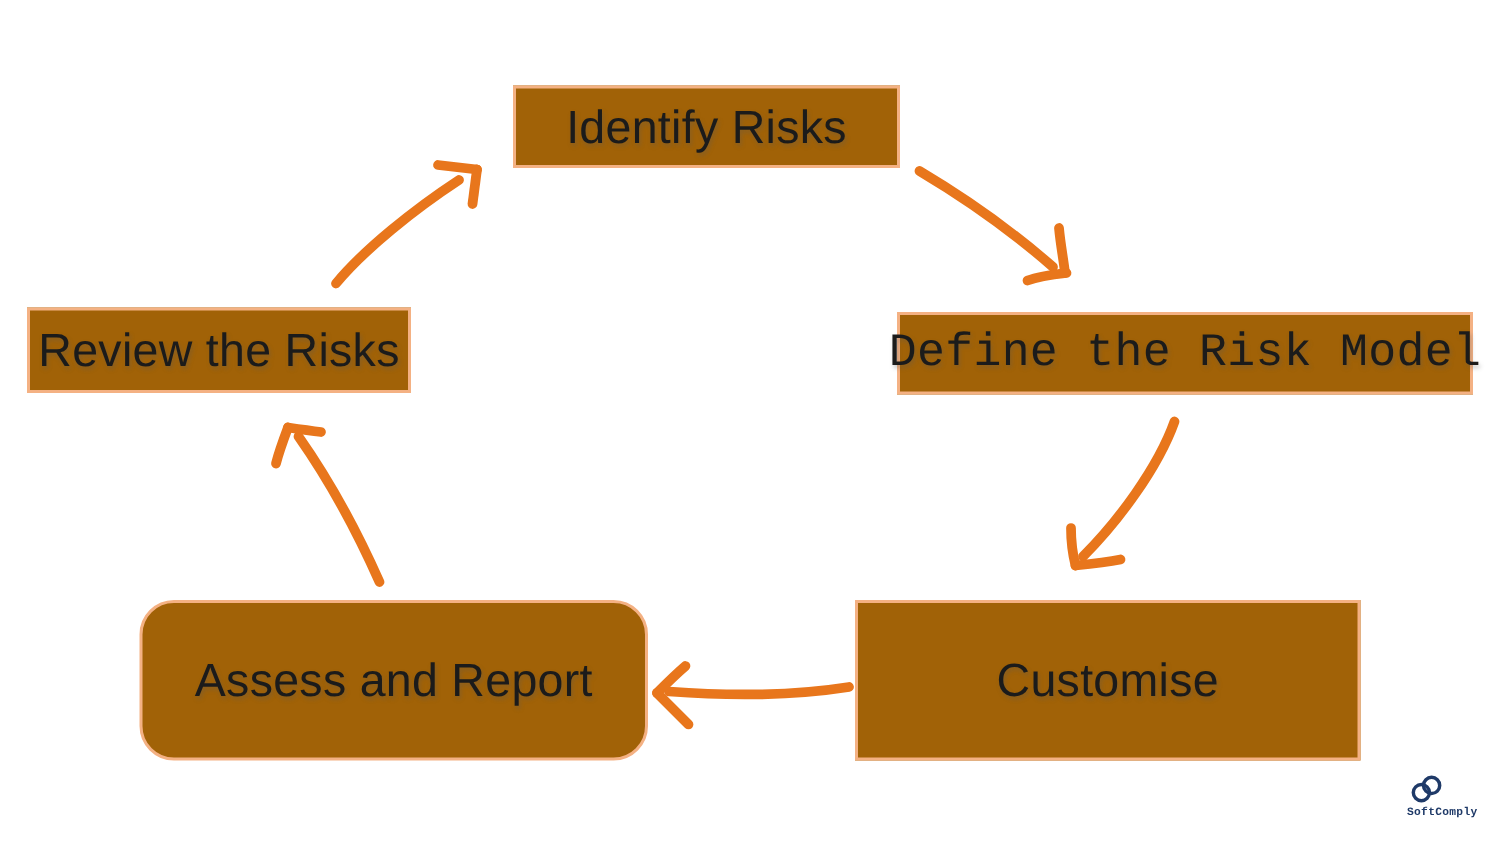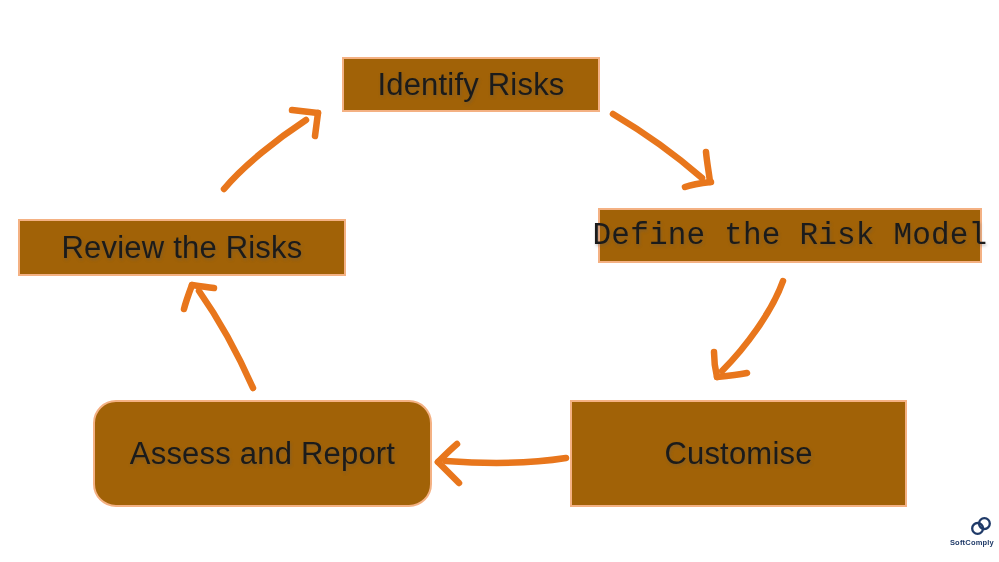--- a/index.html
+++ b/index.html
@@ -32,21 +32,21 @@
     font-size: 31px;
     line-height: 46px;
     letter-spacing: 0.2px;
     text-shadow: 1px 2px 3px rgba(90,90,90,0.35);
     white-space: nowrap;
   }
   #node-identify  { left: 342px; top: 57px;  width: 258px; height: 55px; }
   #node-define    { left: 598px; top: 208px; width: 384px; height: 55px; font-family: Liberation Mono, monospace; }
   #node-customise { left: 570px; top: 400px; width: 337px; height: 107px; }
   #node-assess    { left: 93px;  top: 400px; width: 339px; height: 107px; border-radius: 23px; }
-  #node-review    { left: 18px;  top: 205px; width: 328px; height: 57px; margin-top: 14px; }
+  #node-review    { left: 18px;  top: 205px; width: 256px; height: 57px; }
   svg.arrows {
     position: absolute;
     inset: 0;
     width: 999px;
     height: 562px;
     pointer-events: none;
   }
   svg.arrows path {
     fill: none;
     stroke: var(--arrow);
@@ -55,22 +55,23 @@
     stroke-linejoin: round;
   }
   .brand {
     position: absolute;
     left: 938px;
     top: 516px;
     width: 56px;
     height: 38px;
     display: flex;
     flex-direction: column;
-    align-items: flex-end;
+    align-items: flex-start;
     gap: 1px;
+    font-family: Liberation Mono, monospace;
   }
   .brand-mark svg { display: block; }
   .brand-name {
     font-size: 7.5px;
     font-weight: bold;
     color: var(--logo);
     letter-spacing: 0.2px;
   }
 </style>
 </head>

